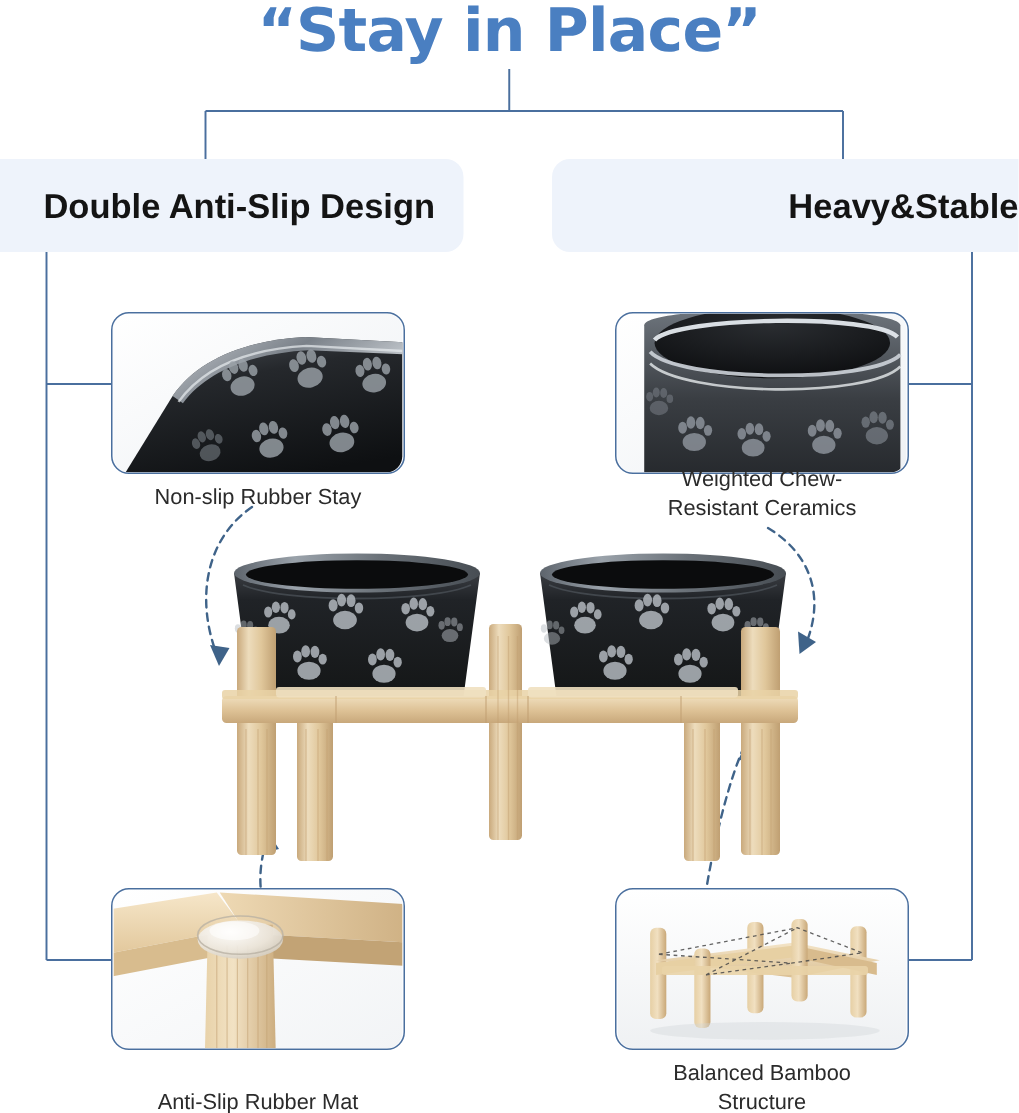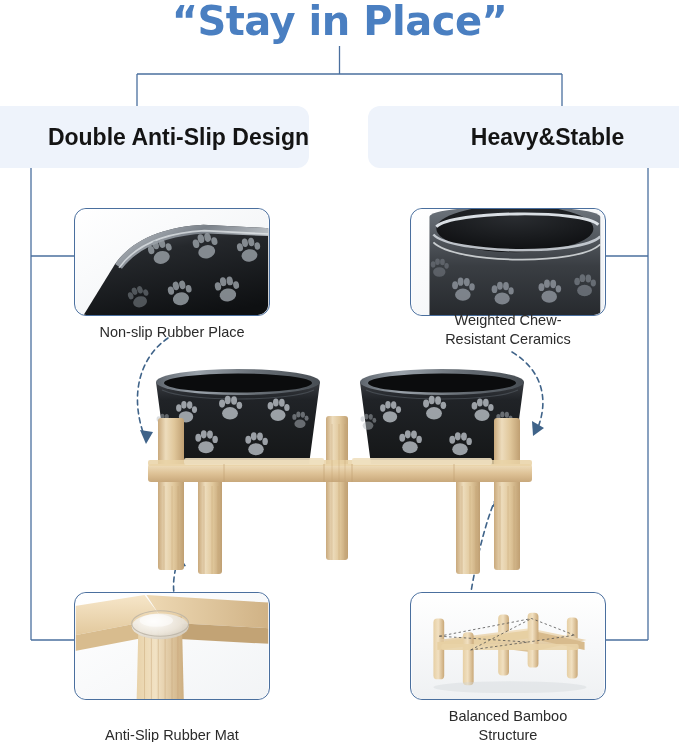--- a/index.html
+++ b/index.html
@@ -28,23 +28,23 @@
     display:flex;align-items:center;
     box-sizing:border-box;
   }
   .pill span{
     width:100%;text-align:center;
     font-family:"Liberation Sans", sans-serif;
     font-size:23px;font-weight:700;color:#141414;
     white-space:nowrap;
   }
   #pill-left{left:-28px;top:106px;width:337px;padding-left:28px;}
-  #pill-left span{text-align:right;padding-left:10px;}
+  #pill-left span{text-align:center;padding-left:10px;}
   #pill-right{left:368px;top:106px;width:339px;padding-right:28px;}
-  #pill-right span{text-align:center;padding-left:48px;}
+  #pill-right span{text-align:right;padding-left:48px;}
 
   
   #connectors{position:absolute;left:0;top:0;width:679px;height:742px;
               pointer-events:none;}
 
   
   .frame{
     position:absolute;
     border:1.4px solid #4a6f9e;
     border-radius:12px;
@@ -370,21 +370,21 @@
           <path d="M28 44 L122 26 L166 43"></path>
           <path d="M60 58 L122 26"></path>
           <path d="M60 58 L118 50"></path>
         </g>
 
         <ellipse cx="100" cy="96" rx="78" ry="6" fill="#cfd4d8" opacity="0.38"></ellipse>
       </g>
     </svg>
   </div>
 
-  <div class="cap" id="cap-tl">Non-slip Rubber Place</div>
+  <div class="cap" id="cap-tl">Non-slip Rubber Stay</div>
   <div class="cap" id="cap-tr">Weighted Chew-
 Resistant Ceramics</div>
   <div class="cap" id="cap-bl">Anti-Slip Rubber Mat</div>
   <div class="cap" id="cap-br">Balanced Bamboo
 Structure</div>
 
   <svg id="hero" viewBox="0 0 424 222" xmlns="http://www.w3.org/2000/svg">
     <defs>
       <linearGradient id="hbowl" x1="0" y1="0" x2="0" y2="1">
         <stop offset="0" stop-color="#3a3d42"></stop>

